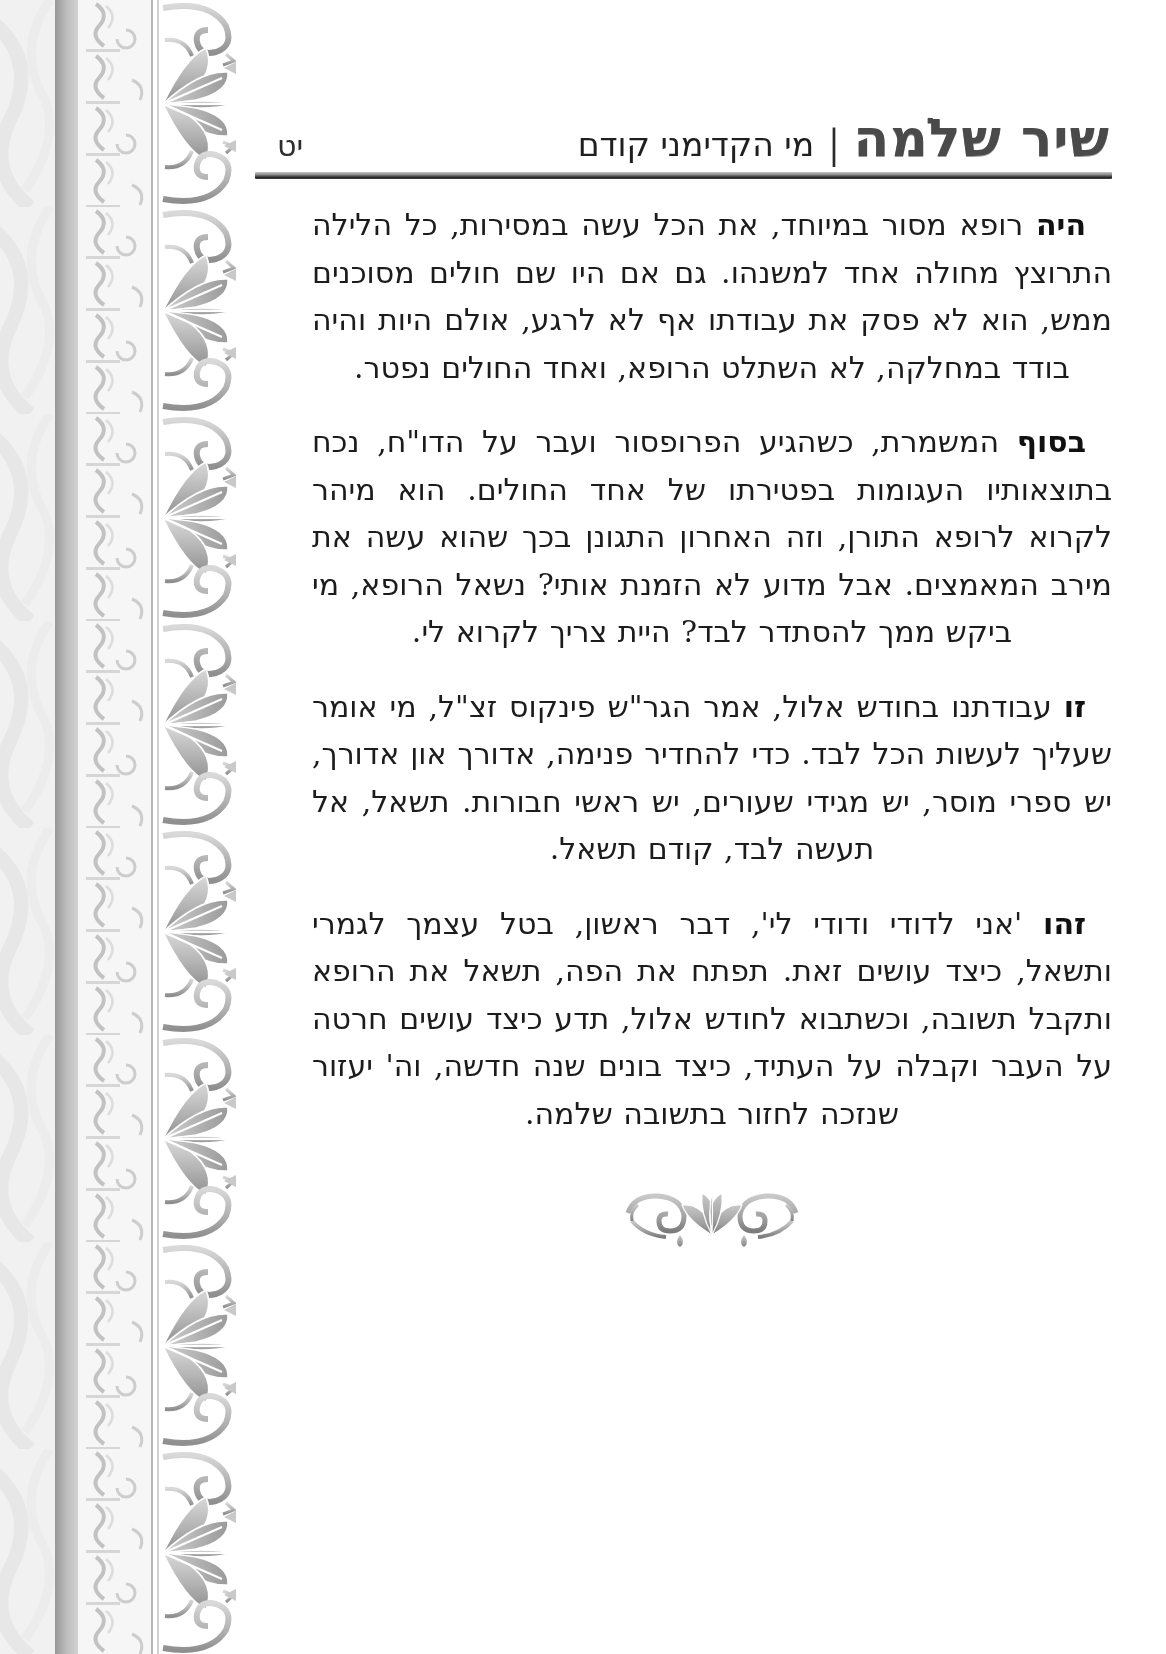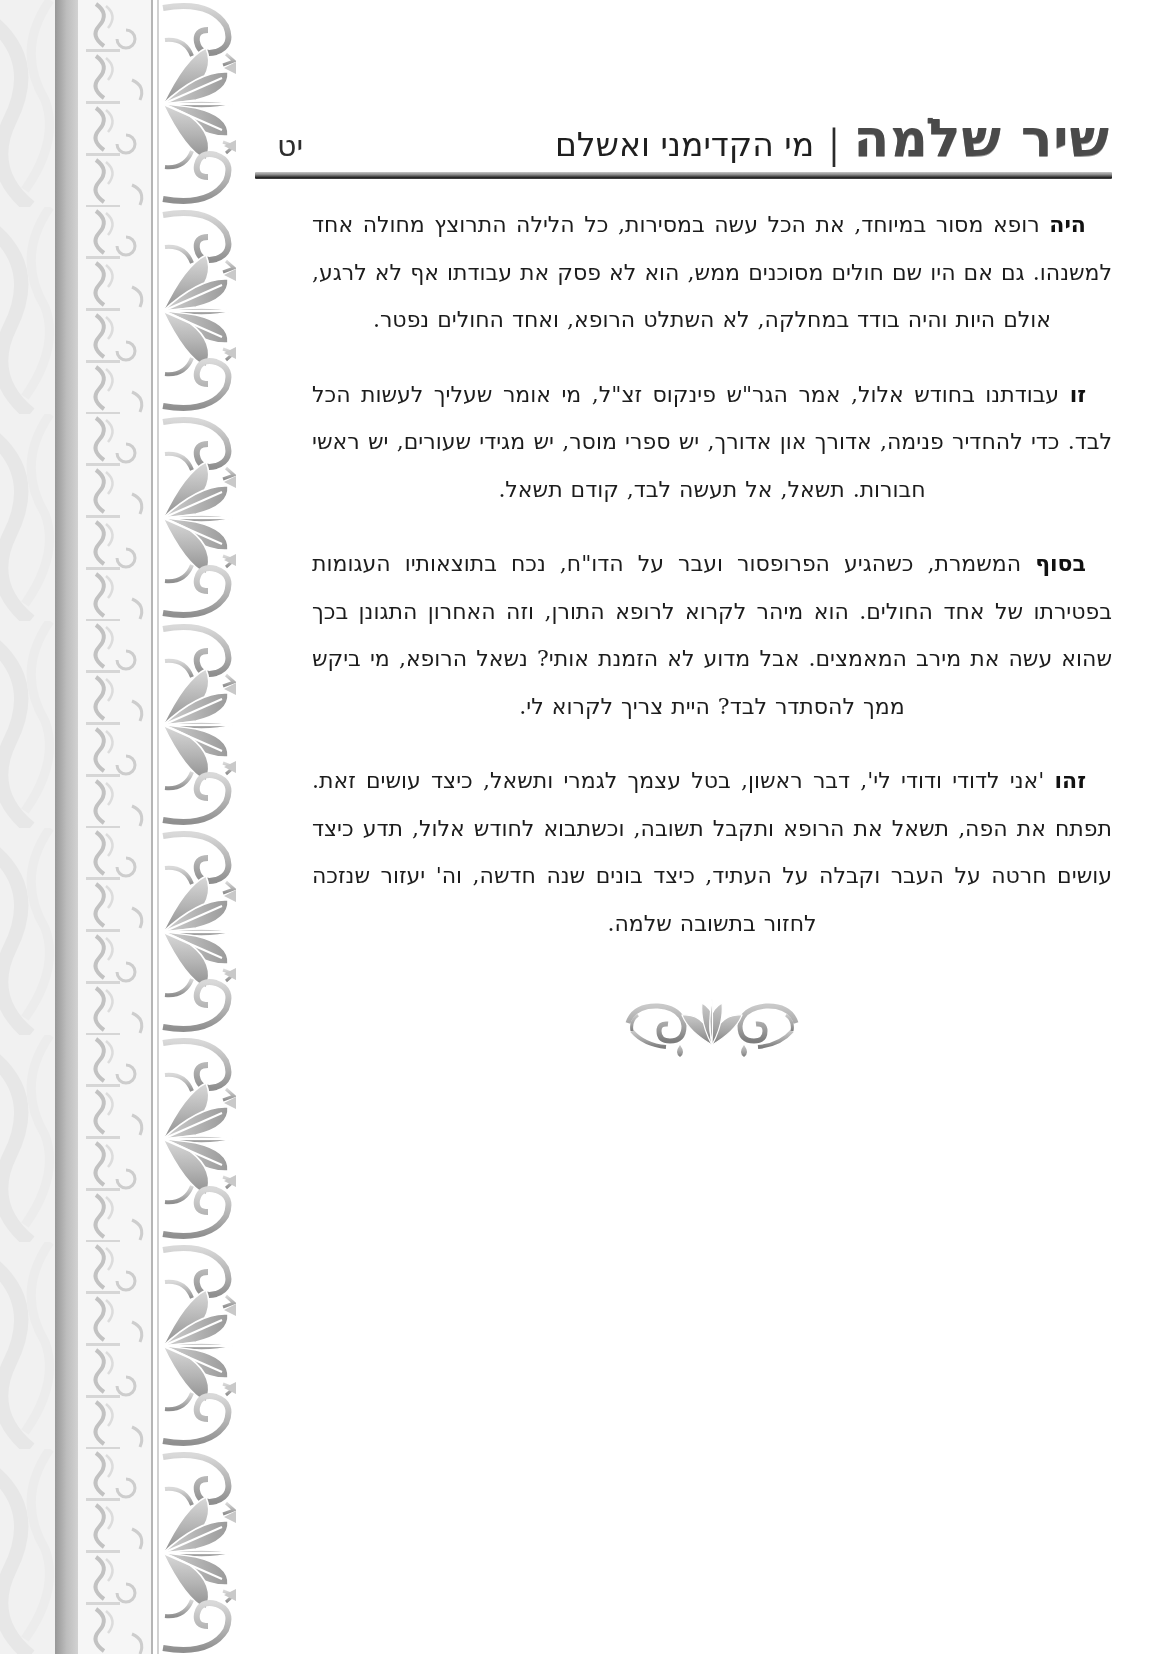--- a/index.html
+++ b/index.html
@@ -36,21 +36,21 @@
     background:linear-gradient(to bottom,#c6c6c6 0%,#8f8f8f 35%,#232323 80%,#4a4a4a 100%);
     border-radius:1px;
   }
   #body-text{
     margin-top:22px;
     padding-left:2px;padding-right:0;
     width:800px; 
   }
   #body-text p{
     margin:0 0 27px 0;
-    font-size:22px;
+    font-size:30px;
     line-height:47.5px;
     text-align:justify;
     text-align-last:center;
     text-indent:26px;
     word-spacing:1px;
   }
   #body-text p b{font-weight:bold;color:#111;}
   
   #flourish-wrap{
     width:800px;display:flex;justify-content:center;margin-top:46px;
@@ -152,31 +152,31 @@
       <rect x="0" y="0" width="236" height="1654" fill="url(#laceTile)"></rect>
     </svg>
   </div>
 
   <div id="content">
 
     <div class="hdr">
       <div class="hdr-titles">
         <span class="book-title">שיר שלֹמה</span>
         <span class="hdr-sep">|</span>
-        <span class="section-title">מי הקדימני ואשלם</span>
+        <span class="section-title">מי הקדימני קודם</span>
       </div>
       <span class="page-num">יט</span>
     </div>
 
     <div class="rule"></div>
 
     <div id="body-text">
       <p><b>היה</b><span> רופא מסור במיוחד, את הכל עשה במסירות, כל הלילה התרוצץ מחולה אחד למשנהו. גם אם היו שם חולים מסוכנים ממש, הוא לא פסק את עבודתו אף לא לרגע, אולם היות והיה בודד במחלקה, לא השתלט הרופא, ואחד החולים נפטר.</span></p>
+      <p><b>בסוף</b><span> המשמרת, כשהגיע הפרופסור ועבר על הדו"ח, נכח בתוצאותיו העגומות בפטירתו של אחד החולים. הוא מיהר לקרוא לרופא התורן, וזה האחרון התגונן בכך שהוא עשה את מירב המאמצים. אבל מדוע לא הזמנת אותי? נשאל הרופא, מי ביקש ממך להסתדר לבד? היית צריך לקרוא לי.</span></p>
       <p><b>זו</b><span> עבודתנו בחודש אלול, אמר הגר"ש פינקוס זצ"ל, מי אומר שעליך לעשות הכל לבד. כדי להחדיר פנימה, אדורך און אדורך, יש ספרי מוסר, יש מגידי שעורים, יש ראשי חבורות. תשאל, אל תעשה לבד, קודם תשאל.</span></p>
-      <p><b>בסוף</b><span> המשמרת, כשהגיע הפרופסור ועבר על הדו"ח, נכח בתוצאותיו העגומות בפטירתו של אחד החולים. הוא מיהר לקרוא לרופא התורן, וזה האחרון התגונן בכך שהוא עשה את מירב המאמצים. אבל מדוע לא הזמנת אותי? נשאל הרופא, מי ביקש ממך להסתדר לבד? היית צריך לקרוא לי.</span></p>
       <p><b>זהו</b><span> 'אני לדודי ודודי לי', דבר ראשון, בטל עצמך לגמרי ותשאל, כיצד עושים זאת. תפתח את הפה, תשאל את הרופא ותקבל תשובה, וכשתבוא לחודש אלול, תדע כיצד עושים חרטה על העבר וקבלה על העתיד, כיצד בונים שנה חדשה, וה' יעזור שנזכה לחזור בתשובה שלמה.</span></p>
     </div>
 
     <div id="flourish-wrap">
       <svg width="176" height="64" viewBox="0 0 176 64" xmlns="http://www.w3.org/2000/svg">
         <defs>
           <linearGradient id="orn" x1="0" y1="0" x2="0" y2="1">
             <stop offset="0" stop-color="#c9c9c9"></stop>
               <stop offset="0.6" stop-color="#a2a2a2"></stop>
               <stop offset="1" stop-color="#7c7c7c"></stop>

